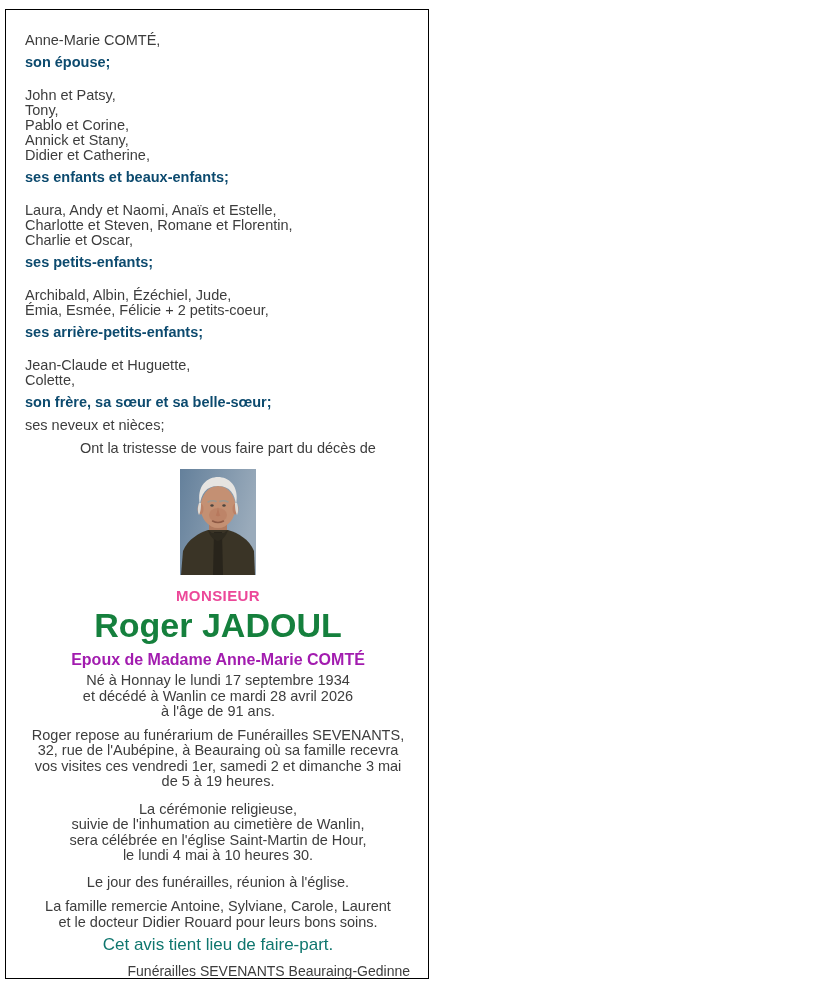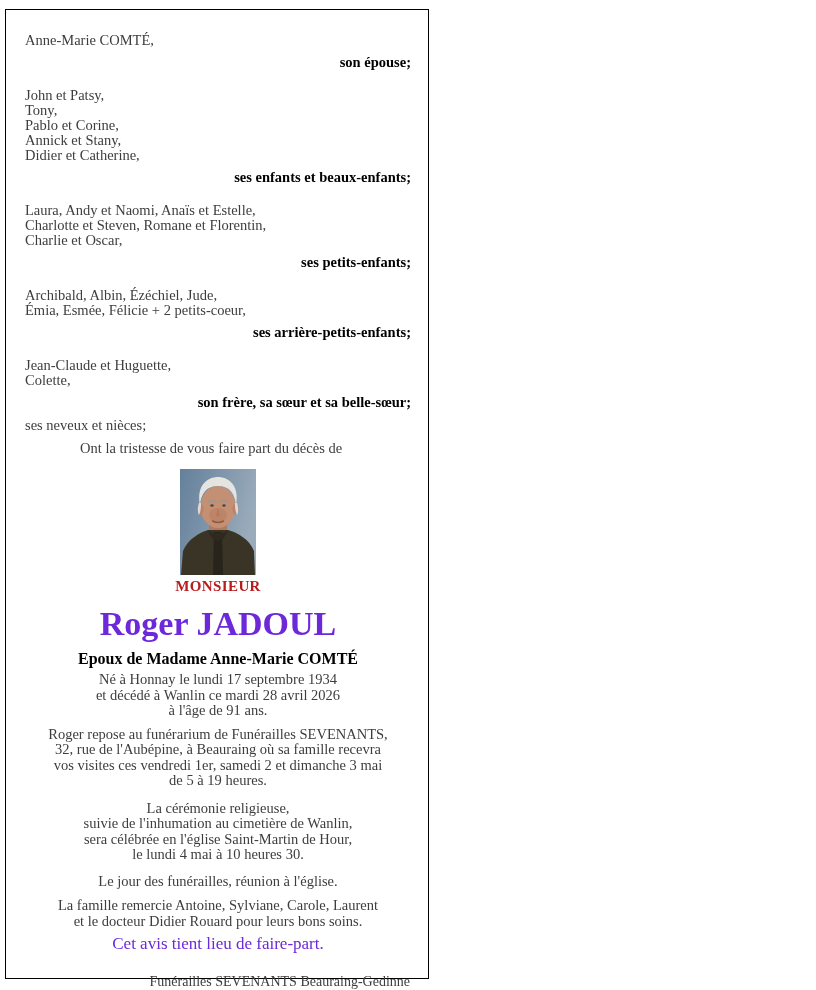--- a/index.html
+++ b/index.html
@@ -1,39 +1,39 @@
 <!DOCTYPE html>
 <html><head>
 <meta charset="utf-8">
 <style>
   html,body{margin:0;padding:0;background:#ffffff;}
   .page{position:relative;width:812px;height:990px;background:#ffffff;overflow:hidden;
-        font-family:Liberation Serif, serif;}
+        font-family:Liberation Sans, sans-serif;}
   .card{position:absolute;left:5px;top:9px;width:424px;height:970px;box-sizing:border-box;
         border:1.5px solid #000;padding:23px 17px 0 19px;
         font-size:14.5px;line-height:15px;color:#3d3d3d;}
   .names div{line-height:15px;}
-  .relation{text-align:right;font-weight:bold;color:#000000;margin-top:7px;}
+  .relation{text-align:left;font-weight:bold;color:#0c4a6e;margin-top:7px;}
   .g2{margin-top:18px;}
   .nieces{margin-top:8px;}
   .announce{margin-top:8px;padding-left:55px;}
   .photo-wrap{margin-top:13px;text-align:center;line-height:0;}
   .photo{display:inline-block;width:76px;height:106px;}
   .center{text-align:center;}
-  .monsieur{margin-top:4px;font-weight:bold;color:#b91c1c;font-size:15px;letter-spacing:.4px;}
-  .deceased-name{margin-top:12px;font-weight:bold;color:#6d28d9;font-size:34px;line-height:36px;}
-  .spouse{margin-top:8px;font-weight:bold;color:#000000;font-size:16px;line-height:18px;}
+  .monsieur{margin-top:13px;font-weight:bold;color:#ec4899;font-size:15px;letter-spacing:.4px;}
+  .deceased-name{margin-top:4px;font-weight:bold;color:#15803d;font-size:34px;line-height:36px;}
+  .spouse{margin-top:8px;font-weight:bold;color:#a21caf;font-size:16px;line-height:18px;}
   .para{margin-top:8px;}
   .para div{line-height:15.5px;}
   .birth{margin-top:4px;}
   .ceremony{margin-top:12px;}
   .jour{margin-top:11px;line-height:15.5px;}
   .thanks{margin-top:9px;}
-  .closing{margin-top:5px;font-size:17px;line-height:20px;color:#6d28d9;}
-  .funeral-home{margin-top:20px;text-align:right;font-size:14px;line-height:16px;padding-right:1px;}
+  .closing{margin-top:5px;font-size:17px;line-height:20px;color:#0f766e;}
+  .funeral-home{margin-top:8px;text-align:right;font-size:14px;line-height:16px;padding-right:1px;}
 </style>
 </head>
 <body>
 
 <div class="page">
   <div class="card">
 
     <div>
       <div class="names">
         <div>Anne-Marie COMTÉ,</div>

